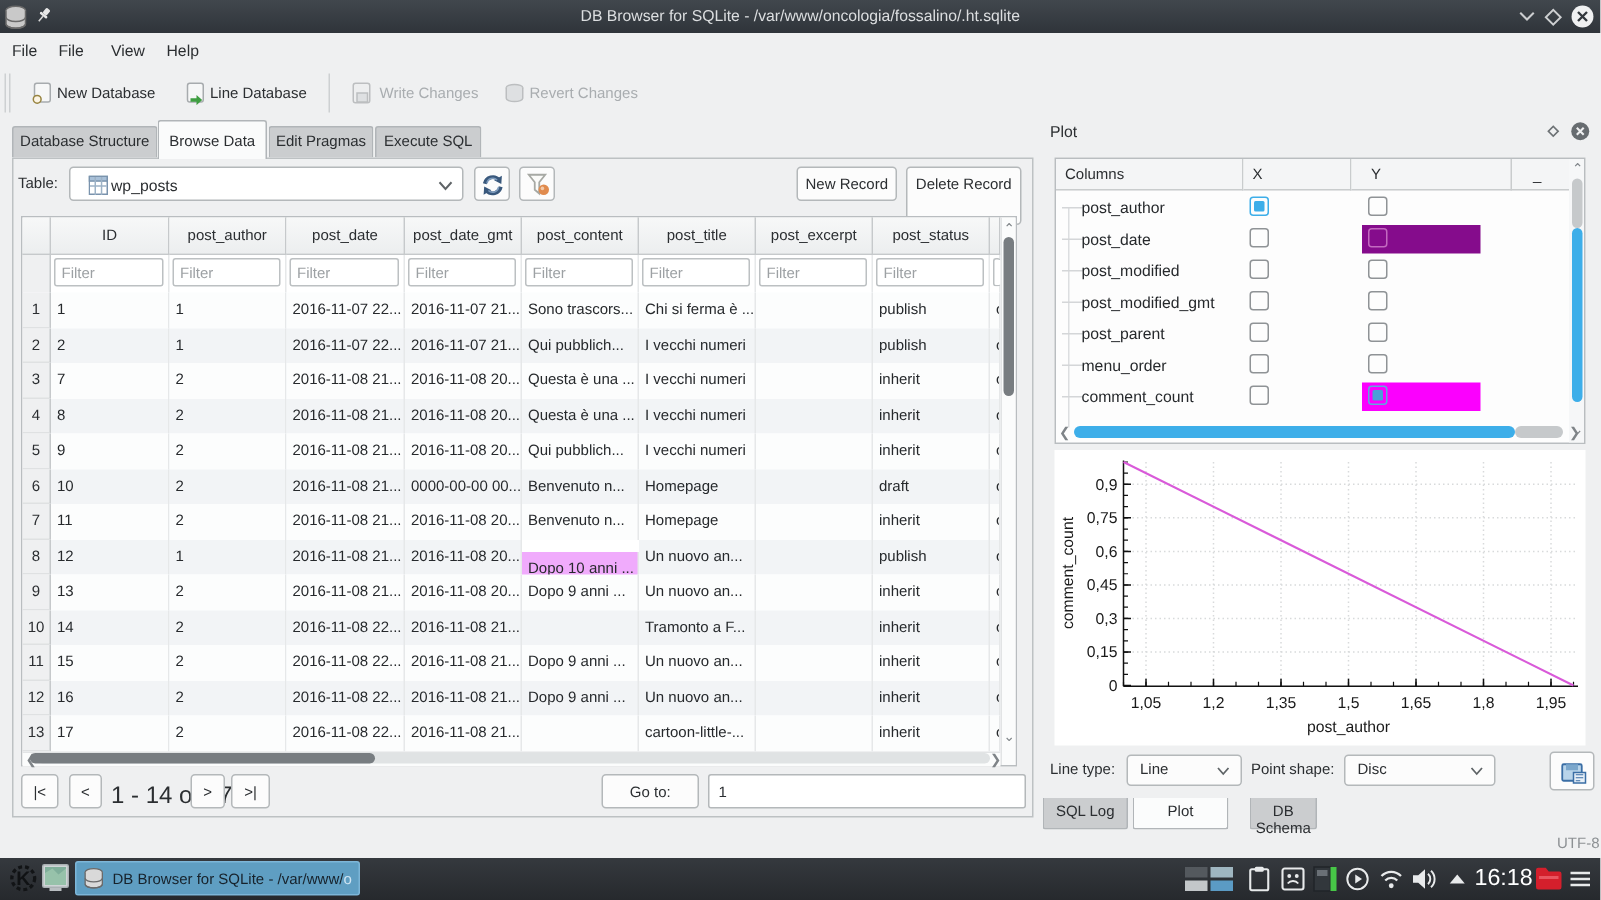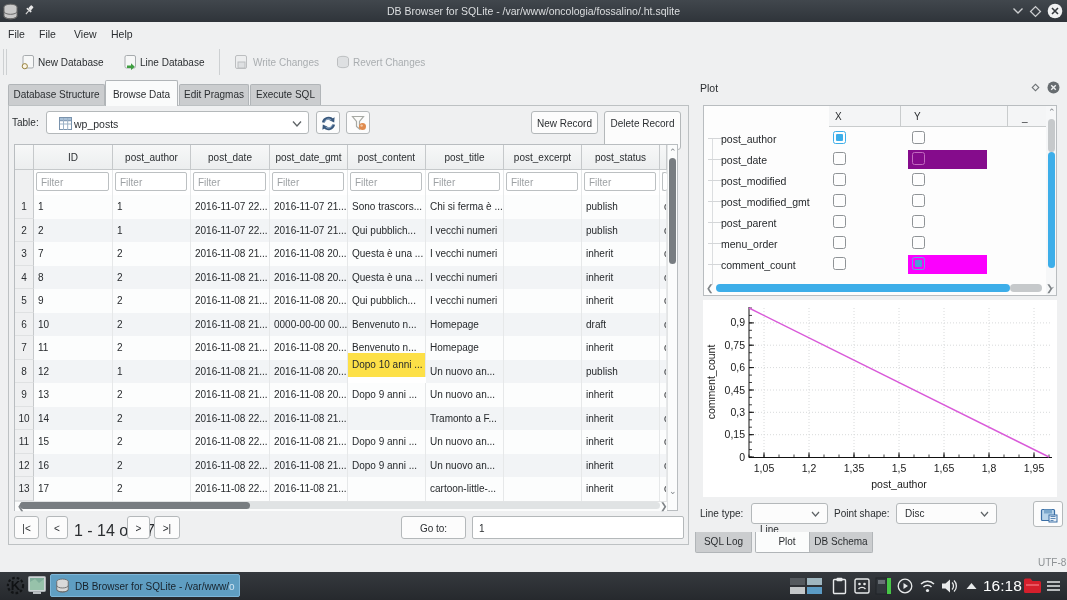--- a/index.html
+++ b/index.html
@@ -277,21 +277,21 @@
 <div class="abs cell" style="left:333px;top:191.0px;width:78px;height:23.5px;background:#fcfdfd">Benvenuto n...</div>
 <div class="abs cell" style="left:411px;top:191.0px;width:78px;height:23.5px;background:#fcfdfd">Homepage</div>
 <div class="abs cell" style="left:489px;top:191.0px;width:78px;height:23.5px;background:#fcfdfd"></div>
 <div class="abs cell" style="left:567px;top:191.0px;width:78px;height:23.5px;background:#fcfdfd">inherit</div>
 <div class="abs cell" style="left:645px;top:191.0px;width:7px;height:23.5px;background:#fcfdfd">o</div>
 <div class="abs rownum" style="left:0;top:214.5px;width:19px;height:23.5px">8</div>
 <div class="abs cell" style="left:19px;top:214.5px;width:79px;height:23.5px;background:#f2f4f6">12</div>
 <div class="abs cell" style="left:98px;top:214.5px;width:78px;height:23.5px;background:#f2f4f6">1</div>
 <div class="abs cell" style="left:176px;top:214.5px;width:79px;height:23.5px;background:#f2f4f6">2016-11-08 21...</div>
 <div class="abs cell" style="left:255px;top:214.5px;width:78px;height:23.5px;background:#f2f4f6">2016-11-08 20...</div>
-<div class="abs cell" style="left:333px;top:208px;width:78px;height:23.5px;background:#fde047">Dopo 10 anni ...</div>
+<div class="abs cell" style="left:333px;top:223px;width:78px;height:23.5px;background:#f0abfc">Dopo 10 anni ...</div>
 <div class="abs cell" style="left:411px;top:214.5px;width:78px;height:23.5px;background:#f2f4f6">Un nuovo an...</div>
 <div class="abs cell" style="left:489px;top:214.5px;width:78px;height:23.5px;background:#f2f4f6"></div>
 <div class="abs cell" style="left:567px;top:214.5px;width:78px;height:23.5px;background:#f2f4f6">publish</div>
 <div class="abs cell" style="left:645px;top:214.5px;width:7px;height:23.5px;background:#f2f4f6">o</div>
 <div class="abs rownum" style="left:0;top:238.0px;width:19px;height:23.5px">9</div>
 <div class="abs cell" style="left:19px;top:238.0px;width:79px;height:23.5px;background:#fcfdfd">13</div>
 <div class="abs cell" style="left:98px;top:238.0px;width:78px;height:23.5px;background:#fcfdfd">2</div>
 <div class="abs cell" style="left:176px;top:238.0px;width:79px;height:23.5px;background:#fcfdfd">2016-11-08 21...</div>
 <div class="abs cell" style="left:255px;top:238.0px;width:78px;height:23.5px;background:#fcfdfd">2016-11-08 20...</div>
 <div class="abs cell" style="left:333px;top:238.0px;width:78px;height:23.5px;background:#fcfdfd">Dopo 9 anni ...</div>
@@ -371,20 +371,21 @@
 <div class="abs" style="left:700px;top:82px;font-size:10.5px">Plot</div>
 <svg class="abs" style="left:1031px;top:83px" width="9" height="9" viewBox="0 0 9 9">
     <rect x="2.2" y="2.2" width="4.6" height="4.6" fill="none" stroke="#6d7275" stroke-width="1.1" transform="rotate(45 4.5 4.5)"></rect>
   </svg>
 <svg class="abs" style="left:1047px;top:81px" width="13" height="13" viewBox="0 0 13 13">
     <circle cx="6.5" cy="6.5" r="6" fill="#676c70"></circle>
     <path d="M4.2 4.2 L8.8 8.8 M8.8 4.2 L4.2 8.8" stroke="#eff0f1" stroke-width="1.4"></path>
   </svg>
 
 <div class="abs" id="tree" style="left:703px;top:105px;width:354px;height:191px;border:1px solid #b9bdc0;background:#fdfdfd">
+<div class="abs tree-h" style="left:0;top:0;width:125px;height:21px;border-bottom:1px solid #c9cccd;padding:5px 0 0 6px">Columns</div>
 <div class="abs tree-h" style="left:125px;top:0;width:72px;height:21px;border-bottom:1px solid #c9cccd;padding:5px 0 0 6px">X</div>
 <div class="abs tree-h" style="left:197px;top:0;width:107px;height:21px;border-bottom:1px solid #c9cccd;padding:5px 0 0 13px">Y</div>
 <div class="abs tree-h" style="left:304px;top:0;width:38px;height:21px;border-bottom:1px solid #c9cccd;border-right:none;padding:6px 0 0 14px">_</div>
 <div class="abs" style="left:8px;top:32px;width:1px;height:147px;background:#dcdee0"></div>
 <div class="abs" style="left:4px;top:32px;width:14px;height:1px;background:#d4d6d8"></div>
 <div class="abs titem" style="left:17px;top:27px">post_author</div>
 <div class="abs cb checked" style="left:129px;top:25px"></div>
 <div class="abs cb" style="left:208px;top:25px"></div>
 <div class="abs" style="left:4px;top:53px;width:14px;height:1px;background:#d4d6d8"></div>
 <div class="abs titem" style="left:17px;top:48px">post_date</div>
@@ -512,21 +513,21 @@
 <text x="42" y="71.1" font-size="10.5" fill="#1a1a1a" text-anchor="end">0,6</text>
 <text x="42" y="48.7" font-size="10.5" fill="#1a1a1a" text-anchor="end">0,75</text>
 <text x="42" y="26.4" font-size="10.5" fill="#1a1a1a" text-anchor="end">0,9</text>
 <text x="196" y="188" font-size="10.5" fill="#1a1a1a" text-anchor="middle">post_author</text>
 <text x="12" y="82" font-size="10.5" fill="#1a1a1a" text-anchor="middle" transform="rotate(-90 12 82)">comment_count</text>
 </svg>
 </div>
 
 <div class="abs" style="left:700px;top:508px;font-size:10px">Line type:</div>
 <div class="abs btn" style="left:751px;top:503px;width:77px;height:21px;text-align:left">
-    <span style="margin:20px 0 0 8px">Line</span>
+    <span style="margin:4px 0 0 8px">Line</span>
   <svg class="abs" style="right:7px;top:7px" width="9" height="7" viewBox="0 0 9 7">
       <path d="M1 1 L4.5 5 L8 1" fill="none" stroke="#5f6467" stroke-width="1.2"></path>
     </svg>
   </div>
 <div class="abs" style="left:834px;top:508px;font-size:10px">Point shape:</div>
 <div class="abs btn" style="left:896px;top:503px;width:101px;height:21px;text-align:left">
     <span style="margin:4px 0 0 8px">Disc</span>
   <svg class="abs" style="right:7px;top:7px" width="9" height="7" viewBox="0 0 9 7">
       <path d="M1 1 L4.5 5 L8 1" fill="none" stroke="#5f6467" stroke-width="1.2"></path>
     </svg>
@@ -539,21 +540,21 @@
       <path d="M10.5 10.5 h5 M10.5 12.5 h5 M10.5 14.5 h3" stroke="#3a6ea5" stroke-width="0.8"></path>
     </svg>
 </div>
 
 <div class="abs dtab" style="left:695px;top:532px;width:57px">
     <span>SQL Log</span>
   </div>
 <div class="abs dtab active" style="left:755px;top:532px;width:64px">
     <span>Plot</span>
   </div>
-<div class="abs dtab" style="left:809px;top:532px;width:64px">
+<div class="abs dtab" style="left:833px;top:532px;width:45px">
     <span>DB Schema</span>
   </div>
 
 <div class="abs" style="left:1038px;top:557px;font-size:10px;color:#8d9194;white-space:nowrap">UTF-8</div>
 
 <div class="abs" id="taskbar"></div>
 
 <svg class="abs" style="left:6px;top:576px" width="19" height="19" viewBox="0 0 19 19">
  <circle cx="9.5" cy="9.5" r="7.6" fill="none" stroke="#121416" stroke-width="2.2" stroke-dasharray="2.6,2"></circle>
  <text x="9.5" y="14" font-size="13" font-weight="bold" fill="#101214" text-anchor="middle" font-family="Liberation Sans">K</text>

